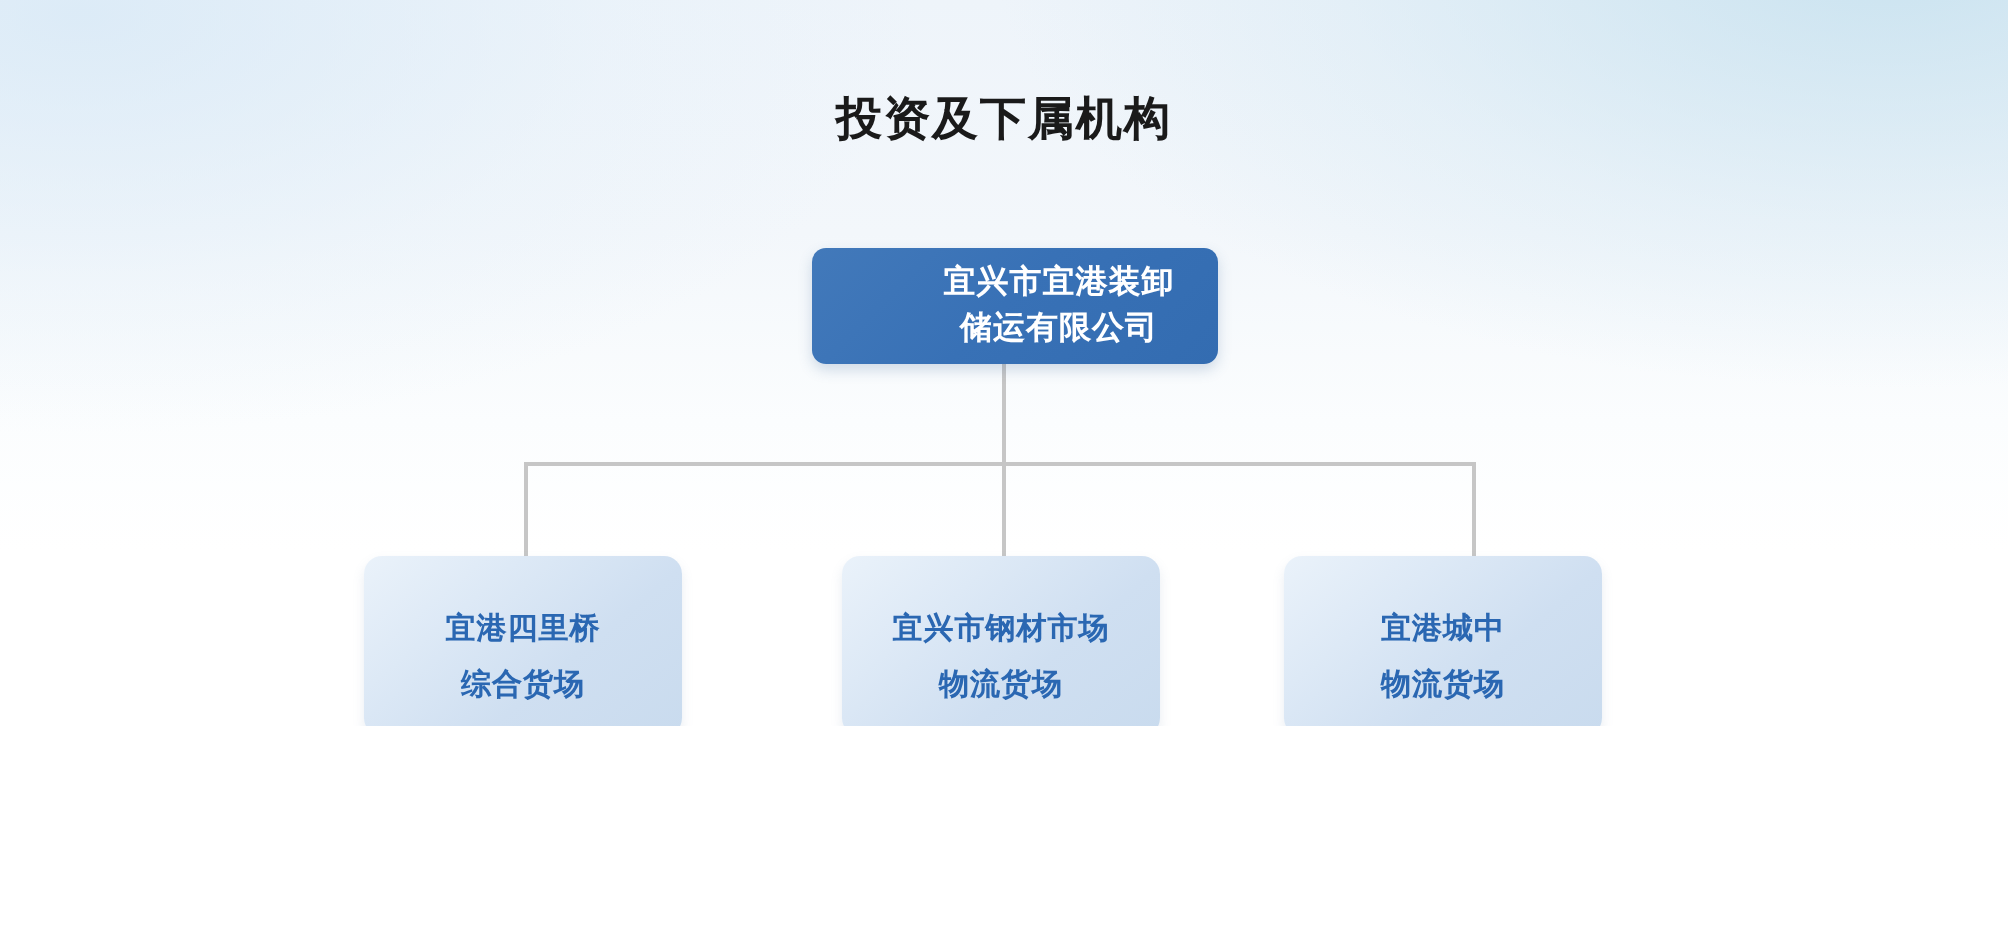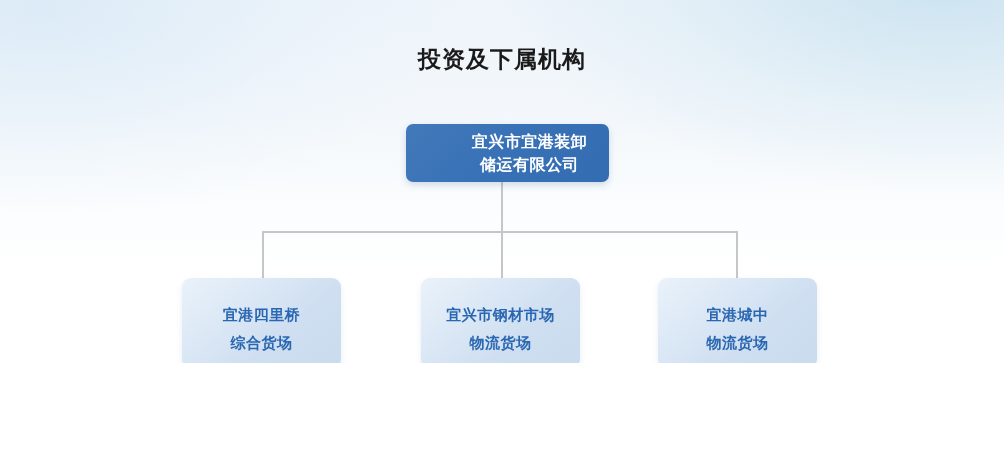--- a/index.html
+++ b/index.html
@@ -116,21 +116,21 @@
     font-weight: bold;
     color: #2a67b2;
     line-height: 28px;
     text-align: center;
     letter-spacing: 0.5px;
     white-space: pre-line;
     margin-top: 12px;
   }
   .node-child-0 { left: 182px; }
   .node-child-1 { left: 421px; }
-  .node-child-2 { left: 658px; }
+  .node-child-2 { left: 642px; }
 </style>
 </head>
 <body>
 
 <div id="org-page">
 
   <div class="heading">
     <div class="heading-cn">投资及下属机构</div>
   </div>
 

